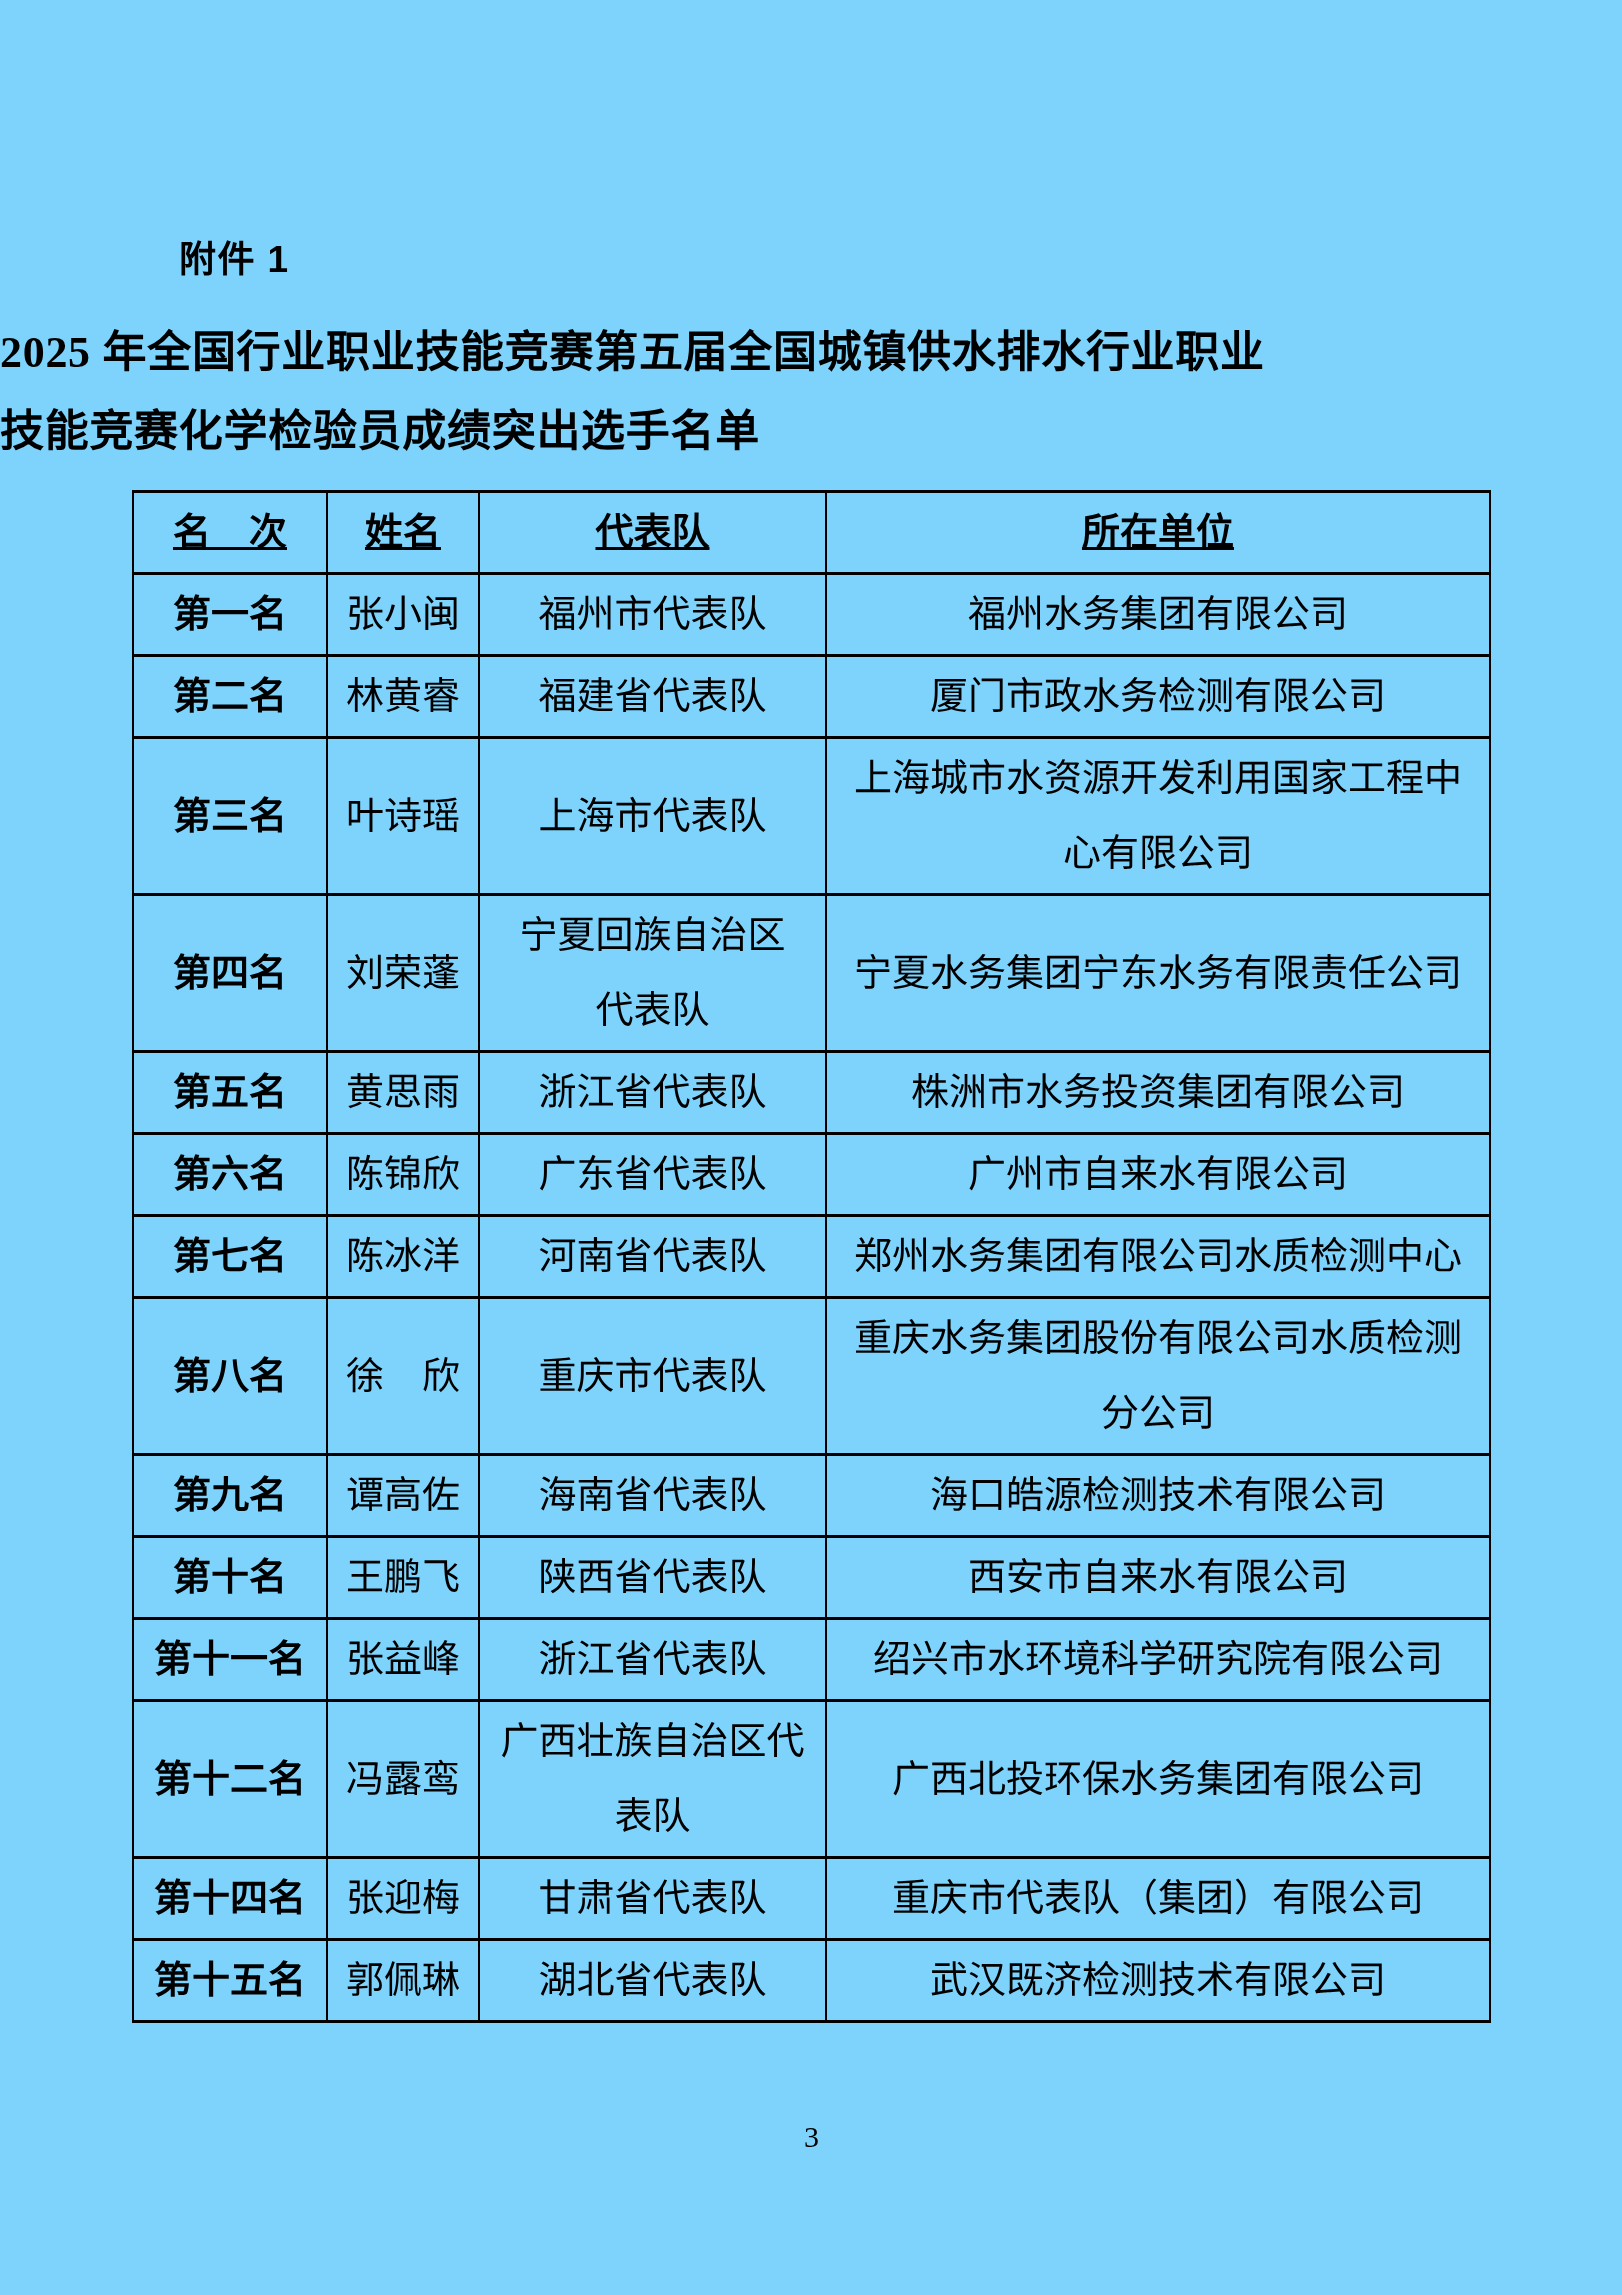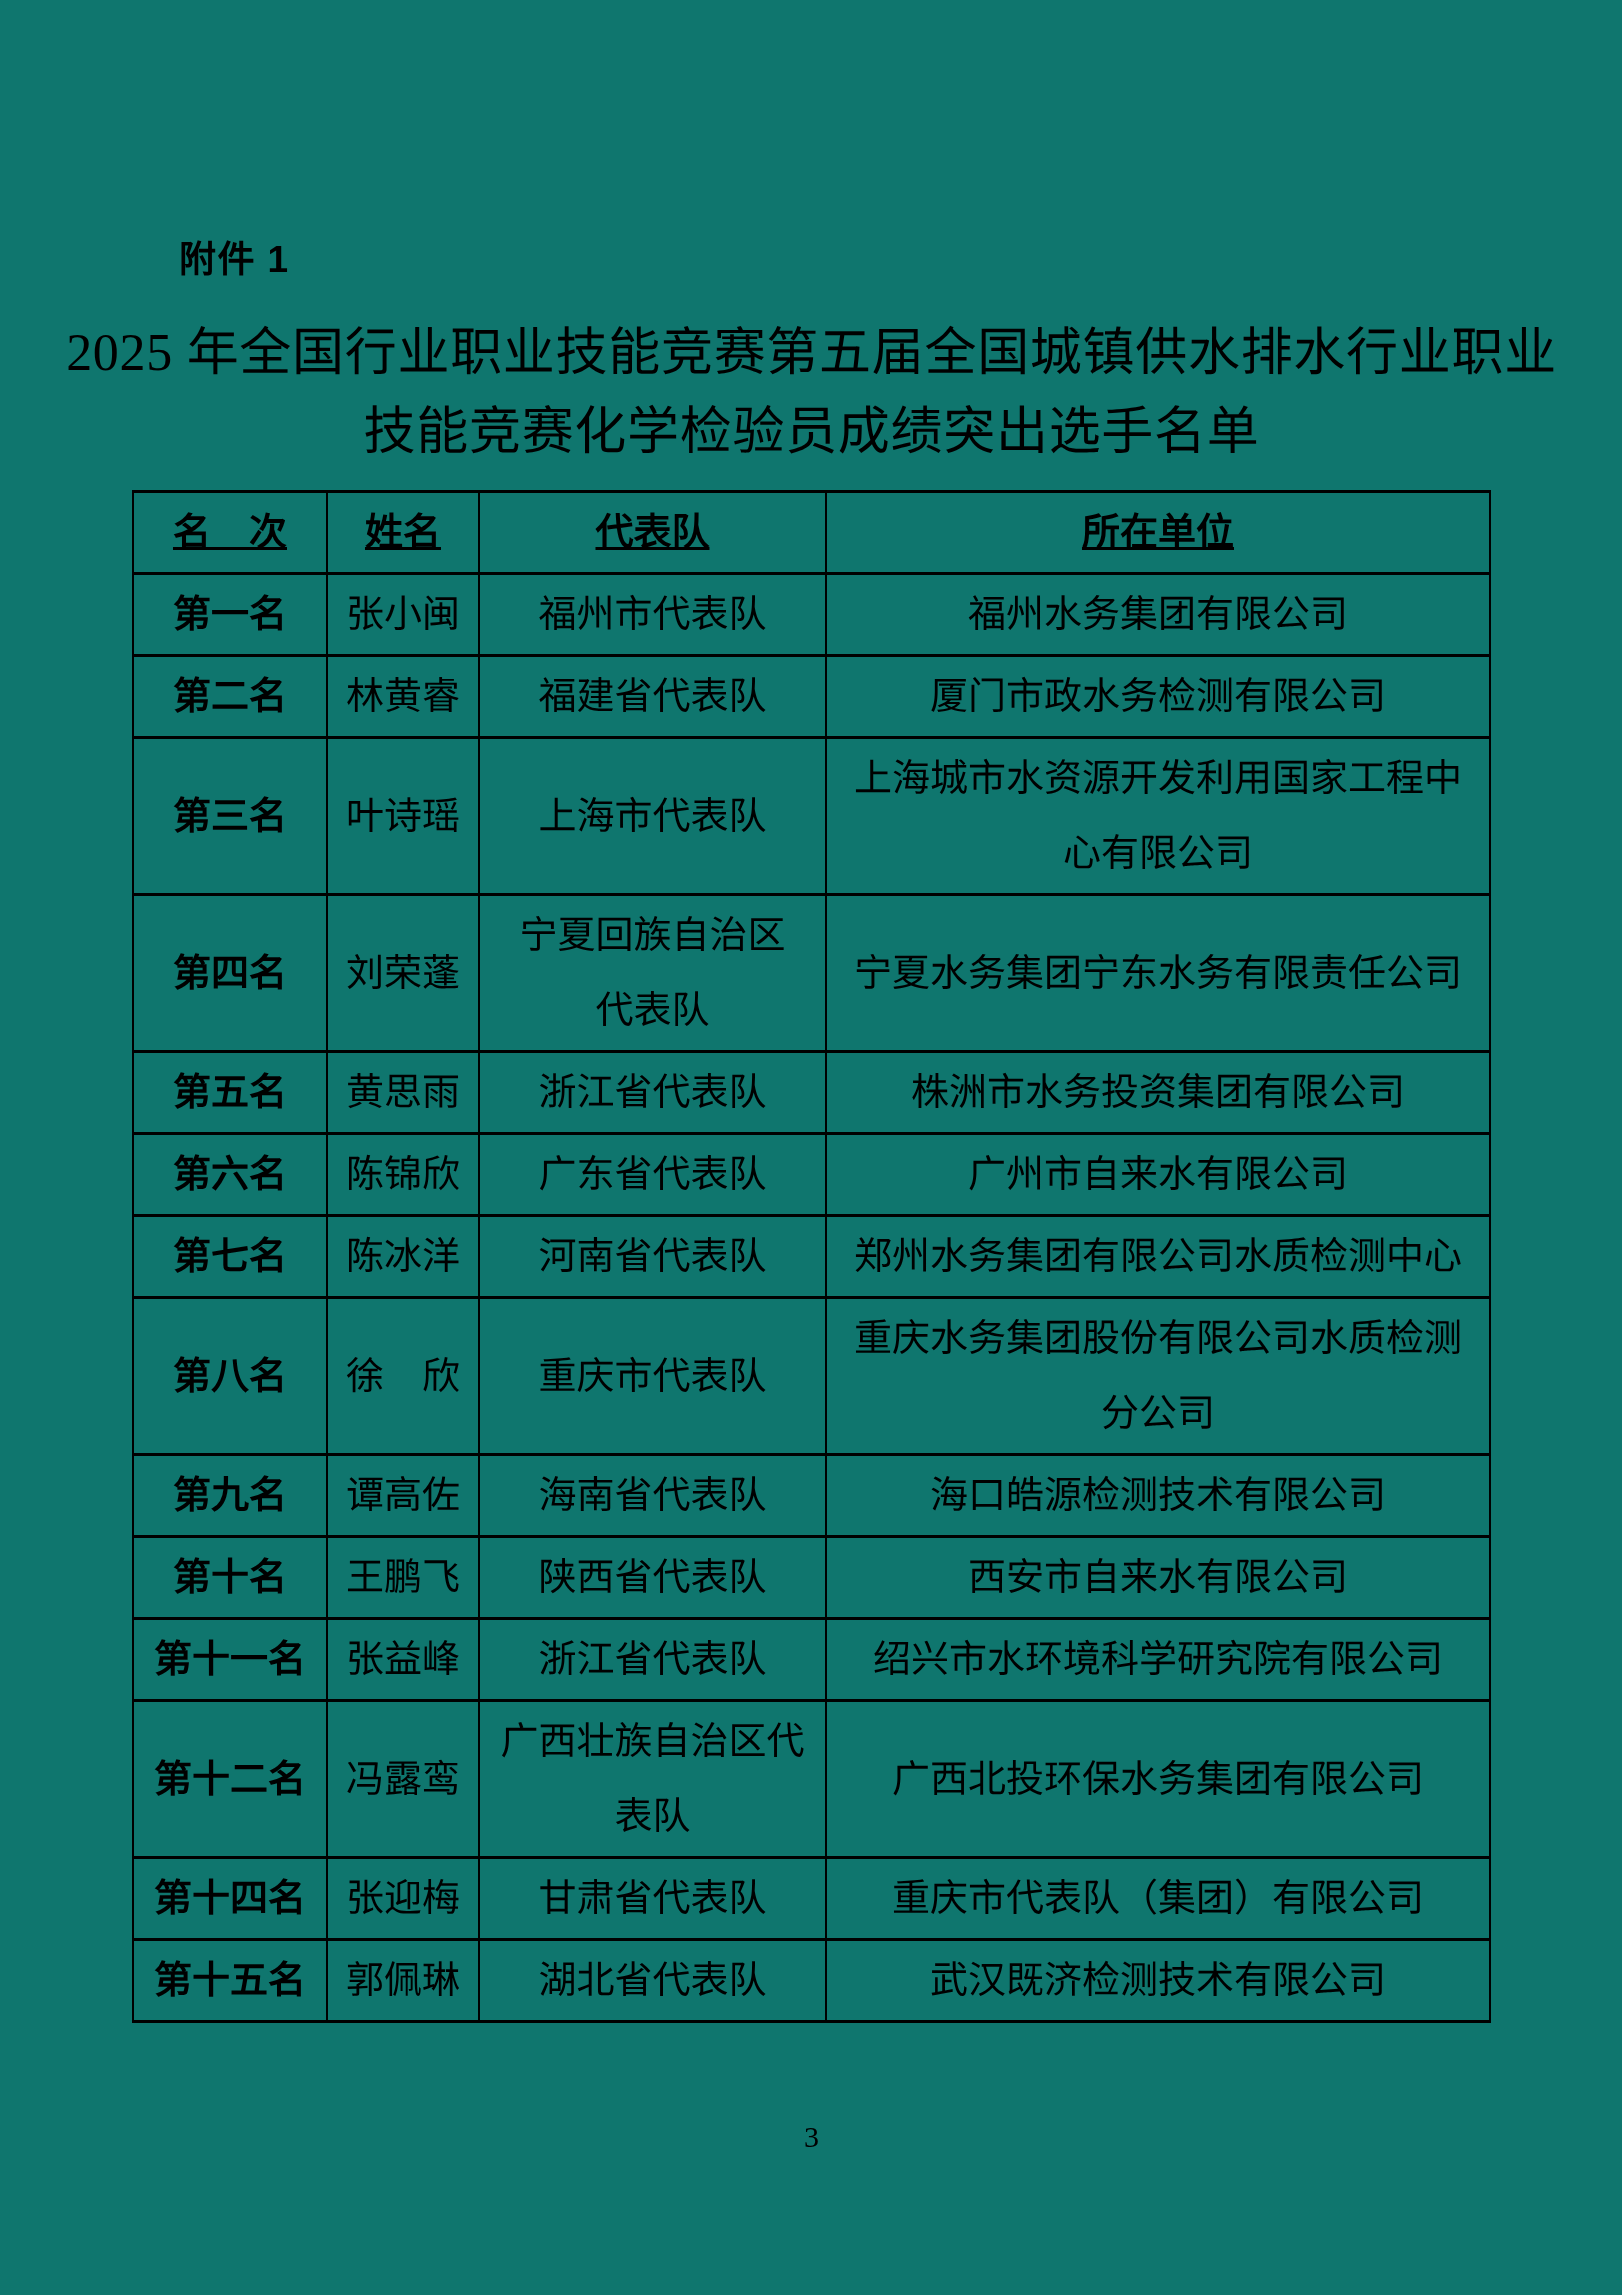--- a/index.html
+++ b/index.html
@@ -4,40 +4,40 @@
 <style>
   html, body {
     margin: 0;
     padding: 0;
     background: #ffffff;
   }
   .page {
     position: relative;
     width: 1623px;
     height: 2295px;
-    background: #0f766e;
+    background: #7dd3fc;
     color: #000000;
     font-family: "Liberation Serif", "DejaVu Serif", serif;
     box-sizing: border-box;
     padding-top: 236px;
     overflow: hidden;
   }
   .attachment {
     margin-left: 179px;
     font-family: "Liberation Sans", "DejaVu Sans", sans-serif;
     font-weight: 600;
     font-size: 37px;
     line-height: 48px;
     letter-spacing: 1.4px;
   }
   .doc-title {
     margin-top: 29px;
-    text-align: center;
-    font-weight: 400;
-    font-size: 52px;
+    text-align: left;
+    font-weight: 700;
+    font-size: 44px;
     line-height: 79px;
     letter-spacing: 0.7px;
   }
   table.results {
     margin: 19px auto 0 auto;
     width: 1357px;
     table-layout: fixed;
     border-collapse: collapse;
     border: solid #000;
     border-width: 3.4px 2px;

